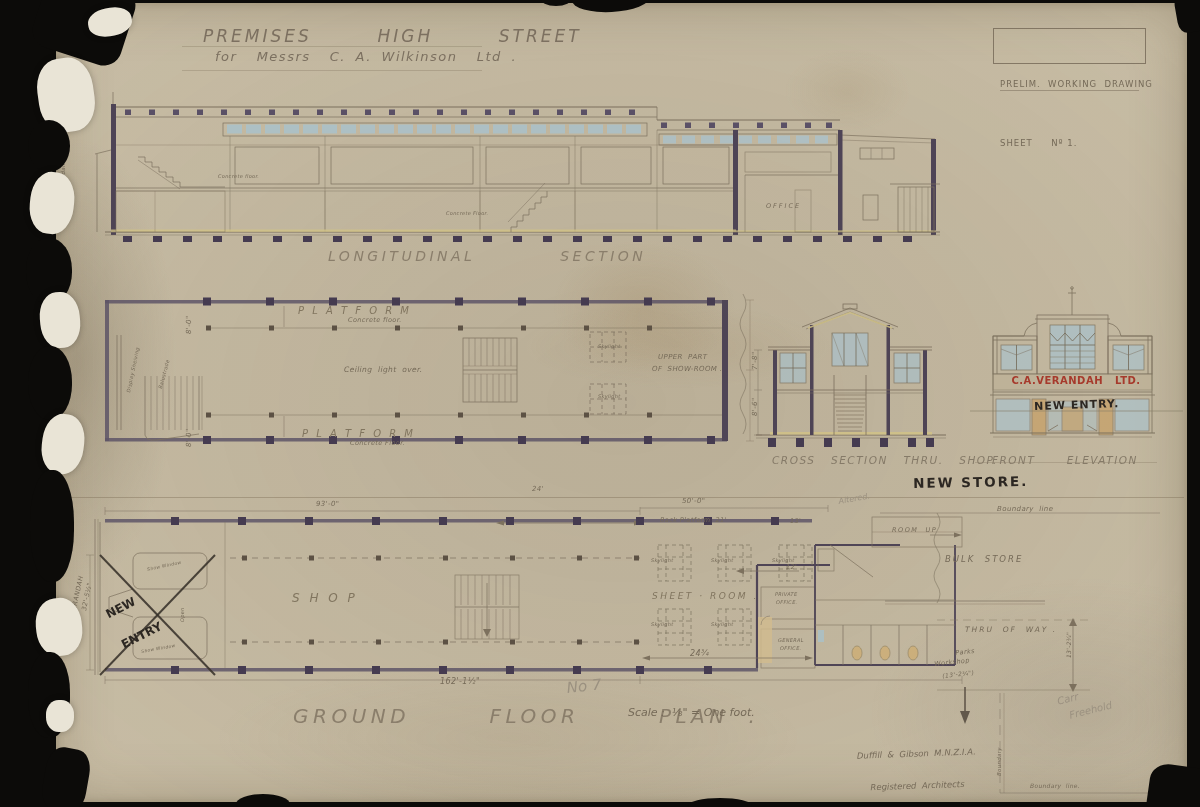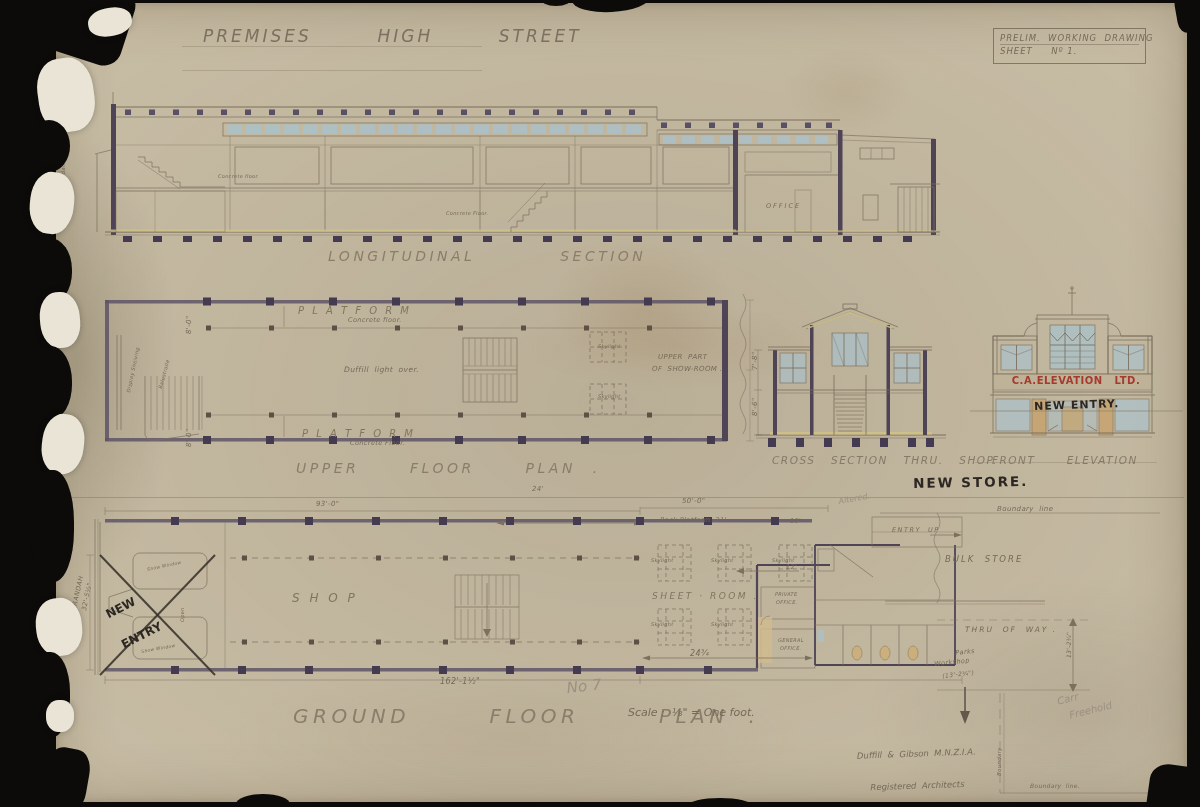--- a/index.html
+++ b/index.html
@@ -27,22 +27,22 @@
   .secsm{font-size:10.5px;letter-spacing:1.5px;word-spacing:3px;color:#857a68;}
   .room{font-size:10px;letter-spacing:2.5px;color:#81755f;}
   .dim{font-size:7px;letter-spacing:.4px;}
   .tiny{font-size:6.5px;letter-spacing:.4px;}
   .micro{font-size:5px;letter-spacing:.3px;}
   .ink{color:#2c2722;font-style:normal;font-weight:600;}
   .faint{color:#9b9180;}
   .red{color:#a63a2c;font-style:normal;font-weight:700;}
   .stampbox{position:absolute;left:993px;top:28px;width:153px;height:36px;z-index:6;
             border:1px solid rgba(110,98,80,.75);padding:3px 6px;box-sizing:border-box;}
-  .stampbox .row{font-size:8.5px;letter-spacing:1px;font-style:italic;color:#756a58;white-space:pre;
-                 padding:1px 0;}
+  .stampbox .row{font-size:8.5px;letter-spacing:1px;color:#756a58;white-space:pre;
+                 padding:1px 0;margin-top:46px;}
   .stampbox .row:first-child{border-bottom:1px solid rgba(110,98,80,.45);}
   .torn{position:absolute;z-index:8;}
   .torn.black{background:#0c0b09;}
   .torn.white{background:#e9e4d6;box-shadow:0 0 6px rgba(0,0,0,.25);}
   .rule{position:absolute;z-index:5;background:rgba(118,105,82,.28);}
 </style>
 </head>
 <body>
 
 <div id="stage">
@@ -517,65 +517,65 @@
         <use href="#gcol2" x="224" y="134.5"></use>
         <use href="#gcol2" x="291" y="134.5"></use>
         <use href="#gcol2" x="358" y="134.5"></use>
         <use href="#gcol2" x="425" y="134.5"></use>
         <use href="#gcol2" x="492" y="134.5"></use>
         <use href="#gcol2" x="549" y="134.5"></use>
     </g>
   </svg>
 
   <div class="lbl h1" style="left:203px;top:27px">PREMISES    HIGH    STREET</div>
+  <div class="lbl h2" style="left:215px;top:50px">for  Messrs  C. A. Wilkinson  Ltd .</div>
 
   <div class="stampbox">
     <div class="row">PRELIM.  WORKING  DRAWING</div>
     <div class="row">SHEET     Nº 1.</div>
   </div>
 
   <div class="lbl micro" style="left:60px;top:192px;transform:rotate(-90deg);font-size:5.5px">Verandah</div>
   <div class="lbl micro" style="left:218px;top:174px">Concrete floor.</div>
   <div class="lbl micro" style="left:446px;top:211px">Concrete Floor.</div>
   <div class="lbl tiny" style="left:766px;top:203px;letter-spacing:2px">OFFICE</div>
   <div class="lbl sec" style="left:328px;top:249px">LONGITUDINAL     SECTION</div>
 
   <div class="lbl room" style="left:298px;top:305px">P L A T F O R M</div>
   <div class="lbl tiny" style="left:348px;top:317px">Concrete floor.</div>
   <div class="lbl dim" style="left:186px;top:334px;transform:rotate(-90deg)">8'-0"</div>
-  <div class="lbl tiny" style="left:344px;top:366px;font-size:7.5px">Duffill  light  over.</div>
+  <div class="lbl tiny" style="left:344px;top:366px;font-size:7.5px">Ceiling  light  over.</div>
   <div class="lbl room" style="left:302px;top:428px">P L A T F O R M</div>
   <div class="lbl tiny" style="left:350px;top:440px">Concrete Floor.</div>
   <div class="lbl dim" style="left:186px;top:447px;transform:rotate(-90deg)">8'-0"</div>
   <div class="lbl micro" style="left:158px;top:388px;transform:rotate(-75deg)">Balustrade</div>
   <div class="lbl micro" style="left:126px;top:392px;transform:rotate(-78deg)">Display Shelving</div>
   <div class="lbl micro" style="left:598px;top:344px">Skylight</div>
   <div class="lbl micro" style="left:598px;top:394px">Skylight</div>
   <div class="lbl tiny" style="left:658px;top:354px;font-size:7px">UPPER  PART</div>
   <div class="lbl tiny" style="left:652px;top:366px;font-size:7px">OF  SHOW-ROOM .</div>
-  <div class="lbl sec" style="left:296px;top:461px">UPPER   FLOOR   PLAN .</div>
 
   <div class="lbl dim" style="left:752px;top:370px;transform:rotate(-90deg)">7'-8"</div>
   <div class="lbl dim" style="left:752px;top:416px;transform:rotate(-90deg)">8'-6"</div>
   <div class="lbl secsm" style="left:772px;top:455px">CROSS  SECTION  THRU.  SHOP.</div>
 
-  <div class="lbl red" style="left:1002px;top:375px;width:148px;text-align:center;font-size:10px;letter-spacing:.5px">C.A.ELEVATION   LTD.</div>
+  <div class="lbl red" style="left:1002px;top:375px;width:148px;text-align:center;font-size:10px;letter-spacing:.5px">C.A.VERANDAH   LTD.</div>
   <div class="lbl ink" style="left:1034px;top:401px;font-size:11px;letter-spacing:1px;transform:rotate(-2deg)">NEW ENTRY.</div>
   <div class="lbl secsm" style="left:992px;top:455px">FRONT    ELEVATION</div>
 
   <div class="lbl ink" style="left:913px;top:476px;font-size:13.5px;letter-spacing:2px;transform:rotate(-1deg)">NEW STORE.</div>
 
   <div class="lbl dim" style="left:316px;top:501px">93'-0"</div>
   <div class="lbl dim" style="left:682px;top:498px">50'-0"</div>
   <div class="lbl dim" style="left:532px;top:486px">24'</div>
   <div class="lbl tiny" style="left:660px;top:517px">Back Platform  21'</div>
   <div class="lbl tiny" style="left:790px;top:518px">13'</div>
   <div class="lbl faint" style="left:838px;top:498px;font-size:8px;transform:rotate(-10deg)">Altered.</div>
   <div class="lbl tiny" style="left:997px;top:506px;font-size:7px">Boundary  line</div>
-  <div class="lbl tiny" style="left:892px;top:527px;letter-spacing:1.5px">ENTRY  UP</div>
+  <div class="lbl tiny" style="left:892px;top:527px;letter-spacing:1.5px">ROOM  UP</div>
   <div class="lbl" style="left:945px;top:555px;font-size:8.5px;letter-spacing:2px">BULK  STORE</div>
   <div class="lbl" style="left:965px;top:626px;font-size:7.5px;letter-spacing:2px">THRU  OF  WAY .</div>
   <div class="lbl micro" style="left:1066px;top:658px;transform:rotate(-90deg);font-size:6px">13'-2¼"</div>
   <div class="lbl room" style="left:292px;top:592px;font-size:12px;letter-spacing:3px">S H O P</div>
   <div class="lbl room" style="left:652px;top:592px;font-size:9px">SHEET · ROOM .</div>
   <div class="lbl micro" style="left:651px;top:558px">Skylight</div>
   <div class="lbl micro" style="left:711px;top:558px">Skylight</div>
   <div class="lbl micro" style="left:772px;top:558px">Skylight</div>
   <div class="lbl micro" style="left:651px;top:622px">Skylight</div>
   <div class="lbl micro" style="left:711px;top:622px">Skylight</div>

